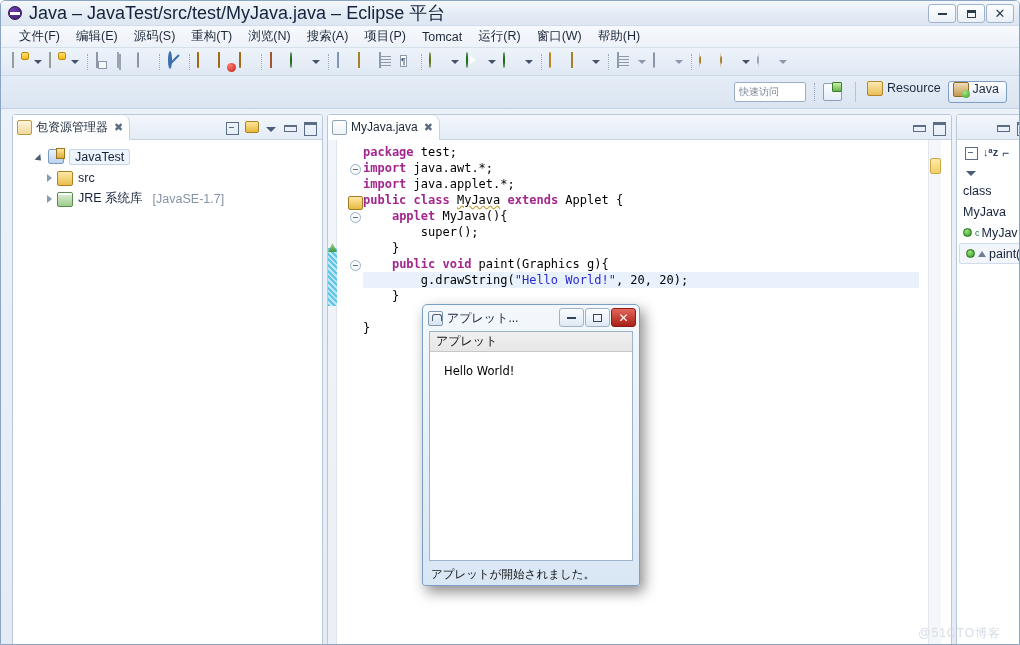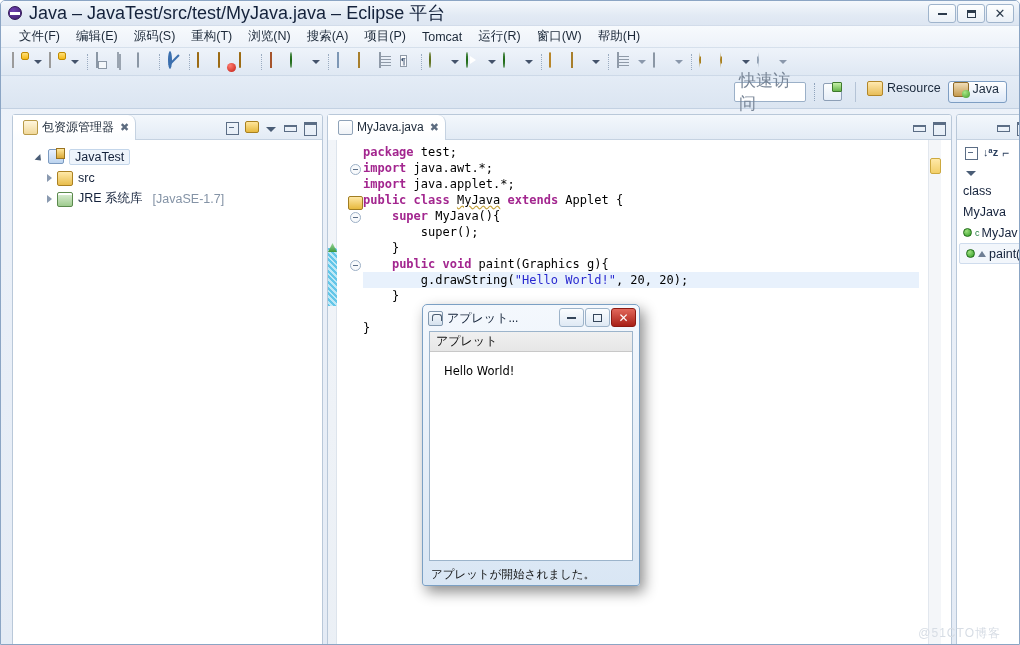--- a/index.html
+++ b/index.html
@@ -124,21 +124,21 @@
   
   .perspbar {
     height:33px;
     background:linear-gradient(#e4ecf6,#dbe5f1);
     display:flex; align-items:center; justify-content:flex-end;
     padding-right:12px; border-bottom:1px solid #c3d1e2;
     position:relative;
   }
   .quickaccess {
     width:72px;height:20px;background:#ffffff;border:1px solid #9bb0c8;
-    display:flex;align-items:center;padding-left:4px;color:#7a8798;font-size:17px;
+    display:flex;align-items:center;padding-left:4px;color:#7a8798;font-size:10px;
     border-radius:2px;
   }
   .psep { width:1px;height:18px;border-left:1px dotted #8fa3bb; margin:0 8px;}
   .persp-open {
     width:19px;height:18px;border:1px solid #8d9fb6;background:linear-gradient(#fdfefe,#e6eef8);
     border-radius:2px; margin-right:6px; position:relative;
   }
   .persp-open:after{content:"";position:absolute;right:-1px;top:-2px;width:8px;height:8px;
      background:linear-gradient(#c6f0a8,#67b54a);border:1px solid #3f7a2d;border-radius:1px;}
   .persp-vbar{width:1px;height:20px;background:#b4c3d6;margin:0 7px;}
@@ -165,21 +165,21 @@
   }
   .panel-tabs {
     height:25px;
     background:linear-gradient(#f3f7fc,#e3ebf5);
     border-bottom:1px solid #c5d2e1;
     display:flex; align-items:center;
     position:relative;
     border-radius:2px 2px 0 0;
   }
   .ptab {
-    height:25px; display:flex; align-items:center; padding:0 6px 0 10px;
+    height:25px; display:flex; align-items:center; padding:0 6px 0 4px;
     font-size:12px; color:#1b2838; position:relative; white-space:nowrap;
   }
   .ptab.active {
     background:linear-gradient(#ffffff 60%,#fbfdff);
     border-right:1px solid #c5d2e1;
     border-radius:0 8px 0 0;
   }
   .ptab .tico { width:15px;height:15px;margin-right:4px;position:relative;flex:none;}
   .ptab .xmark { margin-left:6px; color:#5d6c80; font-size:11px; font-family:"DejaVu Sans", sans-serif;}
   .tabbtns { margin-left:auto; display:flex; align-items:center; padding-right:6px; gap:7px;}
@@ -503,21 +503,21 @@
           <div class="fold" style="top:24px;"></div>
           <div class="warn-ico" style="top:56px;"></div>
           <div class="fold" style="top:72px;"></div>
           <div class="fold" style="top:120px;"></div>
         </div>
         <div class="ed-text">
           <div class="cl"><span class="kw">package</span> test;</div>
           <div class="cl"><span class="kw">import</span> java.awt.*;</div>
           <div class="cl"><span class="kw">import</span> java.applet.*;</div>
           <div class="cl"><span class="kw">public class</span> <span class="cls-und">MyJava</span> <span class="kw">extends</span> Applet {</div>
-          <div class="cl">    <span class="kw">super</span> MyJava(){</div>
+          <div class="cl">    <span class="kw">applet</span> MyJava(){</div>
           <div class="cl">        super();</div>
           <div class="cl">    }</div>
           <div class="cl">    <span class="kw">public void</span> paint(Graphics g){</div>
           <div class="cl hl">        g.drawString(<span class="str">"Hello World!"</span>, 20, 20);</div>
           <div class="cl">    }</div>
           <div class="cl"> </div>
           <div class="cl">}</div>
         </div>
         <div class="ed-vtop"></div>
         <div class="ed-vmark" style="right:11px;top:2px;"></div>

